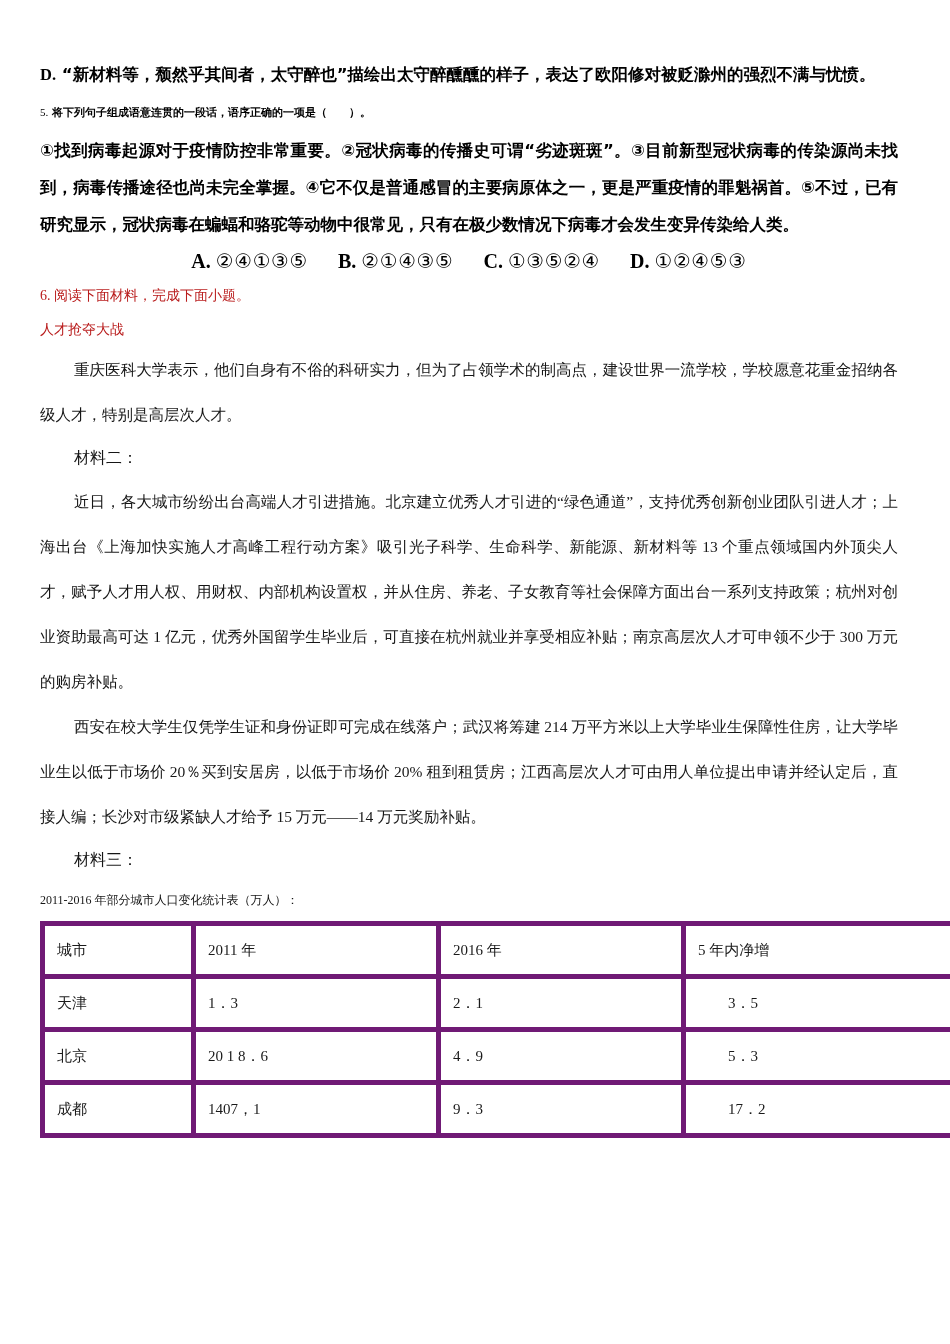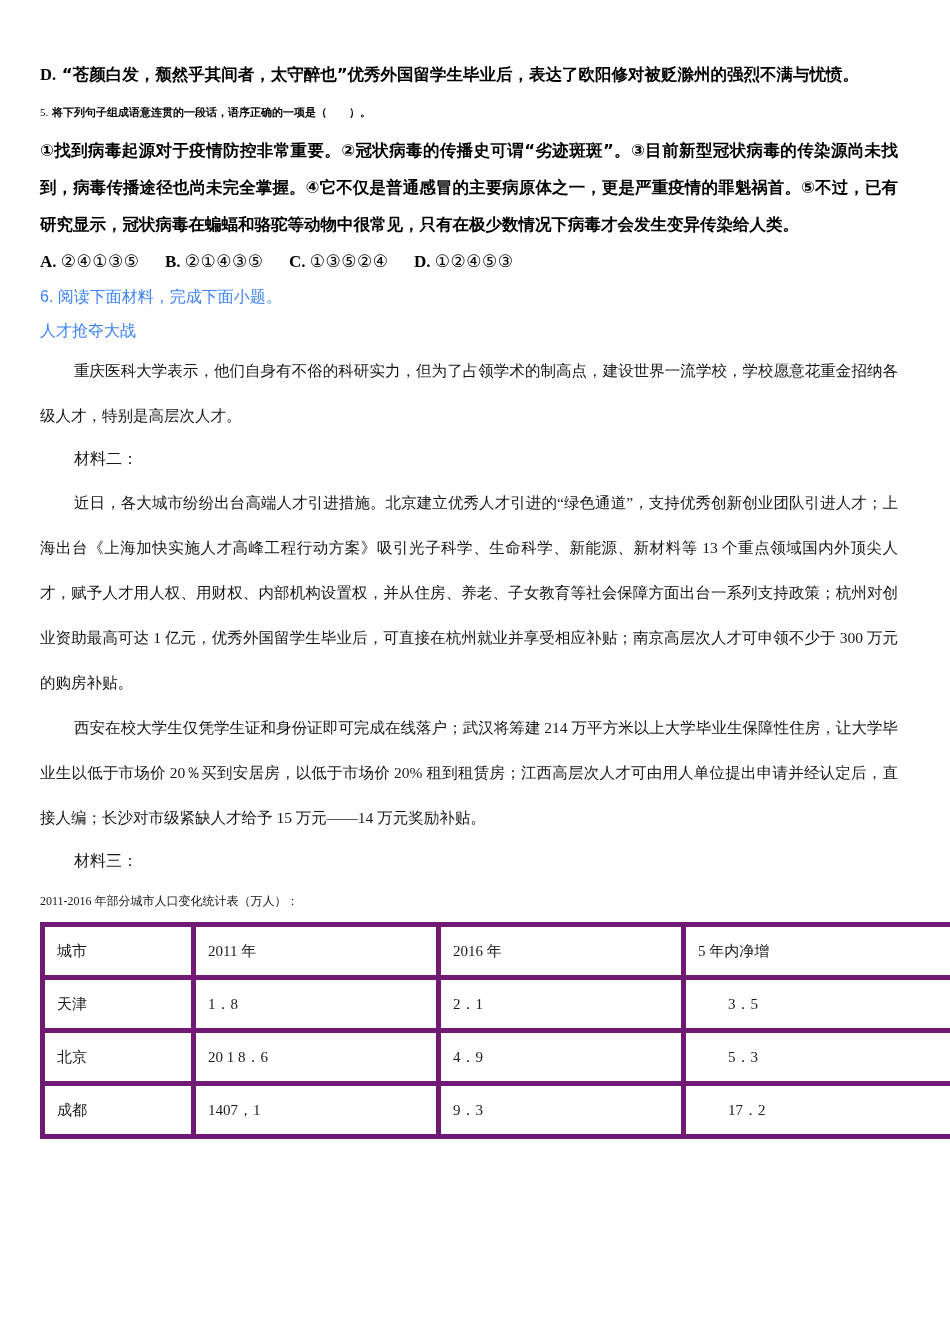--- a/index.html
+++ b/index.html
@@ -53,38 +53,39 @@
   }
   .q5-num {
     font-family: "Liberation Serif", serif;
     font-weight: normal;
   }
 
   
   .options {
     font-family: "Liberation Serif", "DejaVu Serif", serif;
     font-weight: bold;
-    font-size: 17px;
+    font-size: 20px;
     line-height: 36px;
     white-space: pre;
+    text-align: center;
   }
   .opt-letter {
     font-family: "Liberation Serif", serif;
     font-weight: bold;
   }
   .opt-seq {
     font-family: "DejaVu Sans", sans-serif;
     font-weight: normal;
     letter-spacing: 0.5px;
   }
   .q6-stem {
-    font-family: Liberation Sans, sans-serif;
-    font-size: 16px;
+    font-family: Liberation Serif, serif;
+    font-size: 14px;
     line-height: 34px;
-    color: #3b82f6;
+    color: #b91c1c;
   }
 
   .body-para {
     font-family: "Liberation Serif", "DejaVu Serif", serif;
     font-size: 15.5px;
     line-height: 45px;
     text-align: justify;
     text-justify: inter-ideograph;
     text-indent: 34px;
     color: #161616;
@@ -129,21 +130,21 @@
   table.data td.c2 { width: 228px; }
   table.data td.c3 { width: 269px; padding-left: 42px; }
   table.data tr.hdr td { padding-left: 12px; }
   table.data tr.hdr td.c3 { padding-left: 12px; }
 </style>
 </head>
 <body>
 
 <div class="page">
 
-  <p class="blk hei"><span class="lbl">D.</span>&nbsp;<span>“苍颜白发，颓然乎其间者，太守醉也”优秀外国留学生毕业后，表达了欧阳修对被贬滁州的强烈不满与忧愤。</span></p>
+  <p class="blk hei"><span class="lbl">D.</span>&nbsp;<span>“新材料等，颓然乎其间者，太守醉也”描绘出太守醉醺醺的样子，表达了欧阳修对被贬滁州的强烈不满与忧愤。</span></p>
 
   <p class="blk q5-line"><span class="q5-num">5.</span>&nbsp;<span>将下列句子组成语意连贯的一段话，语序正确的一项是（　　）。</span></p>
 
   <p class="blk hei">①找到病毒起源对于疫情防控非常重要。②冠状病毒的传播史可谓“劣迹斑斑”。③目前新型冠状病毒的传染源尚未找到，病毒传播途径也尚未完全掌握。④它不仅是普通感冒的主要病原体之一，更是严重疫情的罪魁祸首。⑤不过，已有研究显示，冠状病毒在蝙蝠和骆驼等动物中很常见，只有在极少数情况下病毒才会发生变异传染给人类。</p>
 
   <p class="blk options"><span class="opt-letter">A.</span> <span class="opt-seq">②④①③⑤</span>      <span class="opt-letter">B.</span> <span class="opt-seq">②①④③⑤</span>      <span class="opt-letter">C.</span> <span class="opt-seq">①③⑤②④</span>      <span class="opt-letter">D.</span> <span class="opt-seq">①②④⑤③</span></p>
 
   <p class="blk q6-stem"><span>6.</span>&nbsp;<span>阅读下面材料，完成下面小题。</span></p>
 
   <p class="blk q6-stem">人才抢夺大战</p>
@@ -165,21 +166,21 @@
   <table class="data">
     <tbody>
       <tr class="hdr">
         <td class="c0">城市</td>
         <td class="c1">2011 年</td>
         <td class="c2">2016 年</td>
         <td class="c3">5 年内净增</td>
       </tr>
       <tr>
         <td class="c0">天津</td>
-        <td class="c1">1．8</td>
+        <td class="c1">1．3</td>
         <td class="c2">2．1</td>
         <td class="c3">3．5</td>
       </tr>
       <tr>
         <td class="c0">北京</td>
         <td class="c1">20 1 8．6</td>
         <td class="c2">4．9</td>
         <td class="c3">5．3</td>
       </tr>
       <tr>

